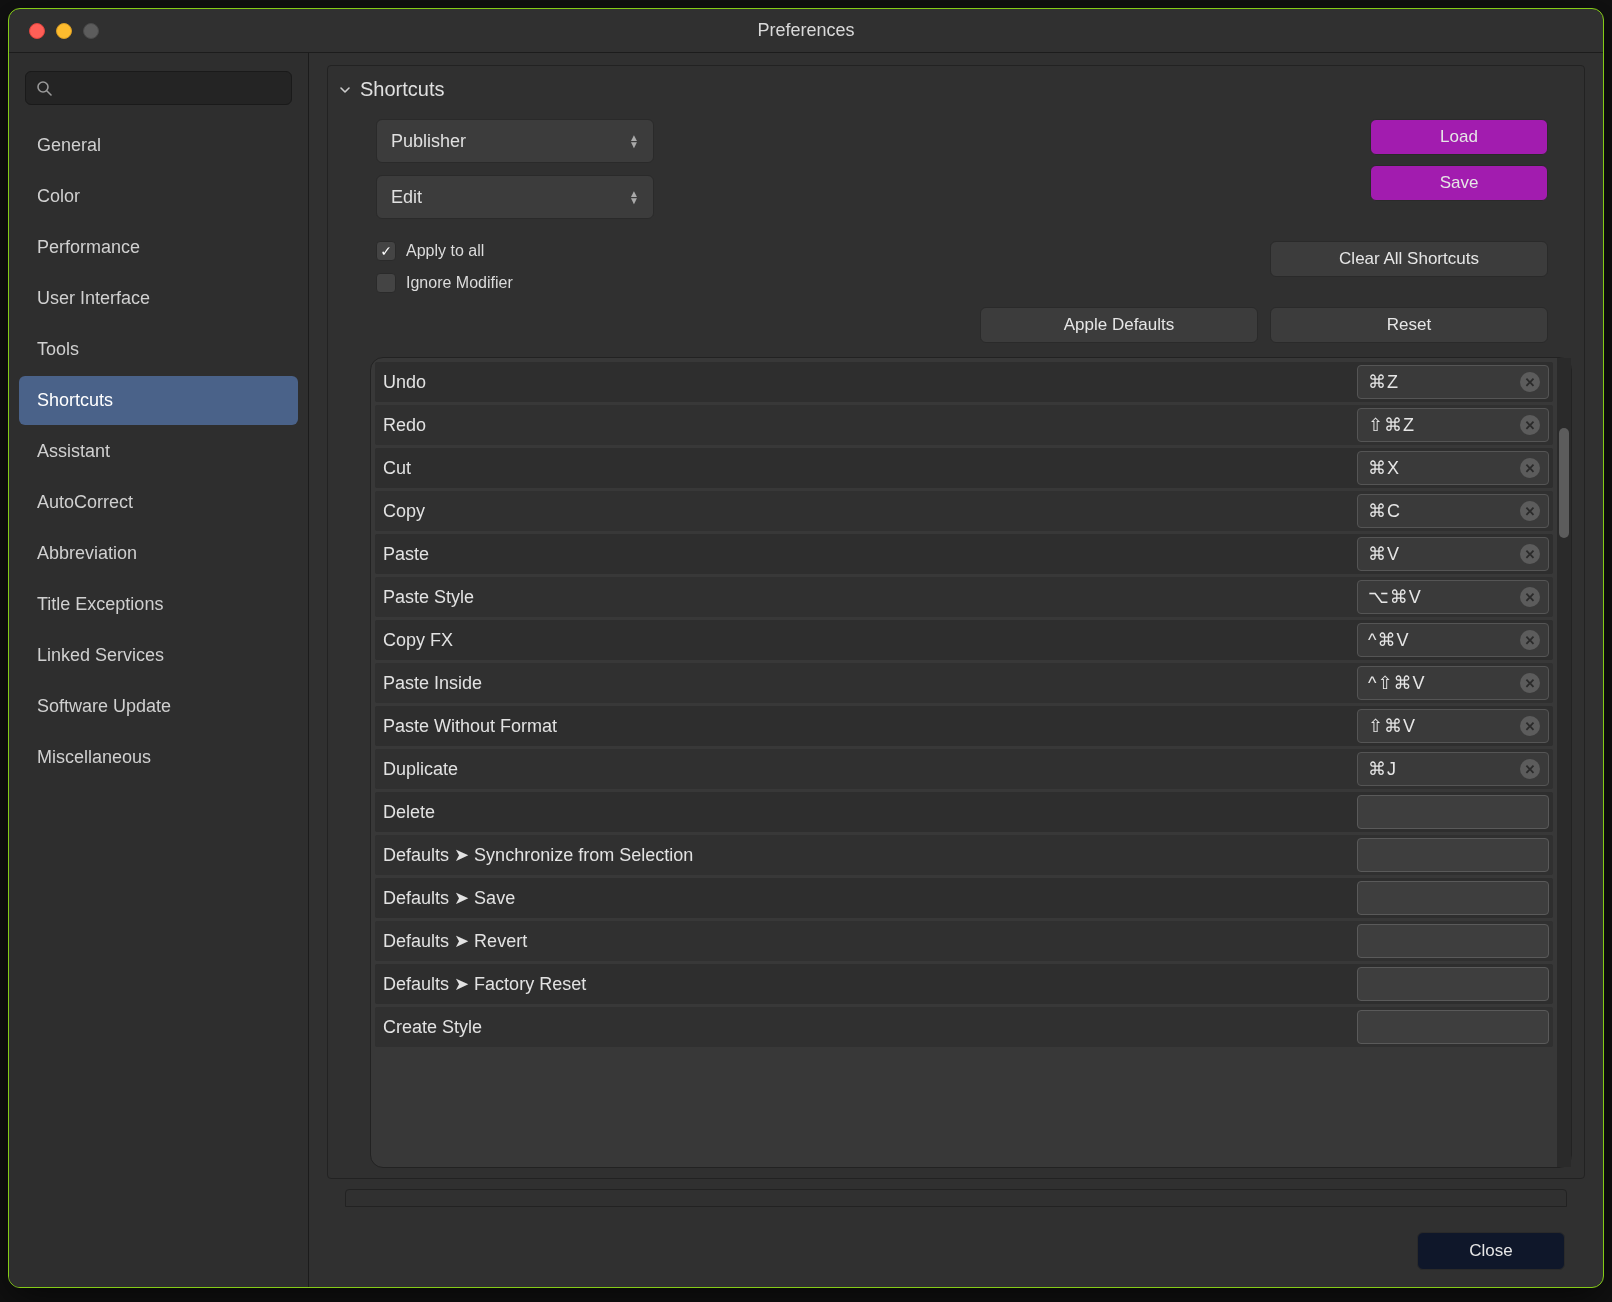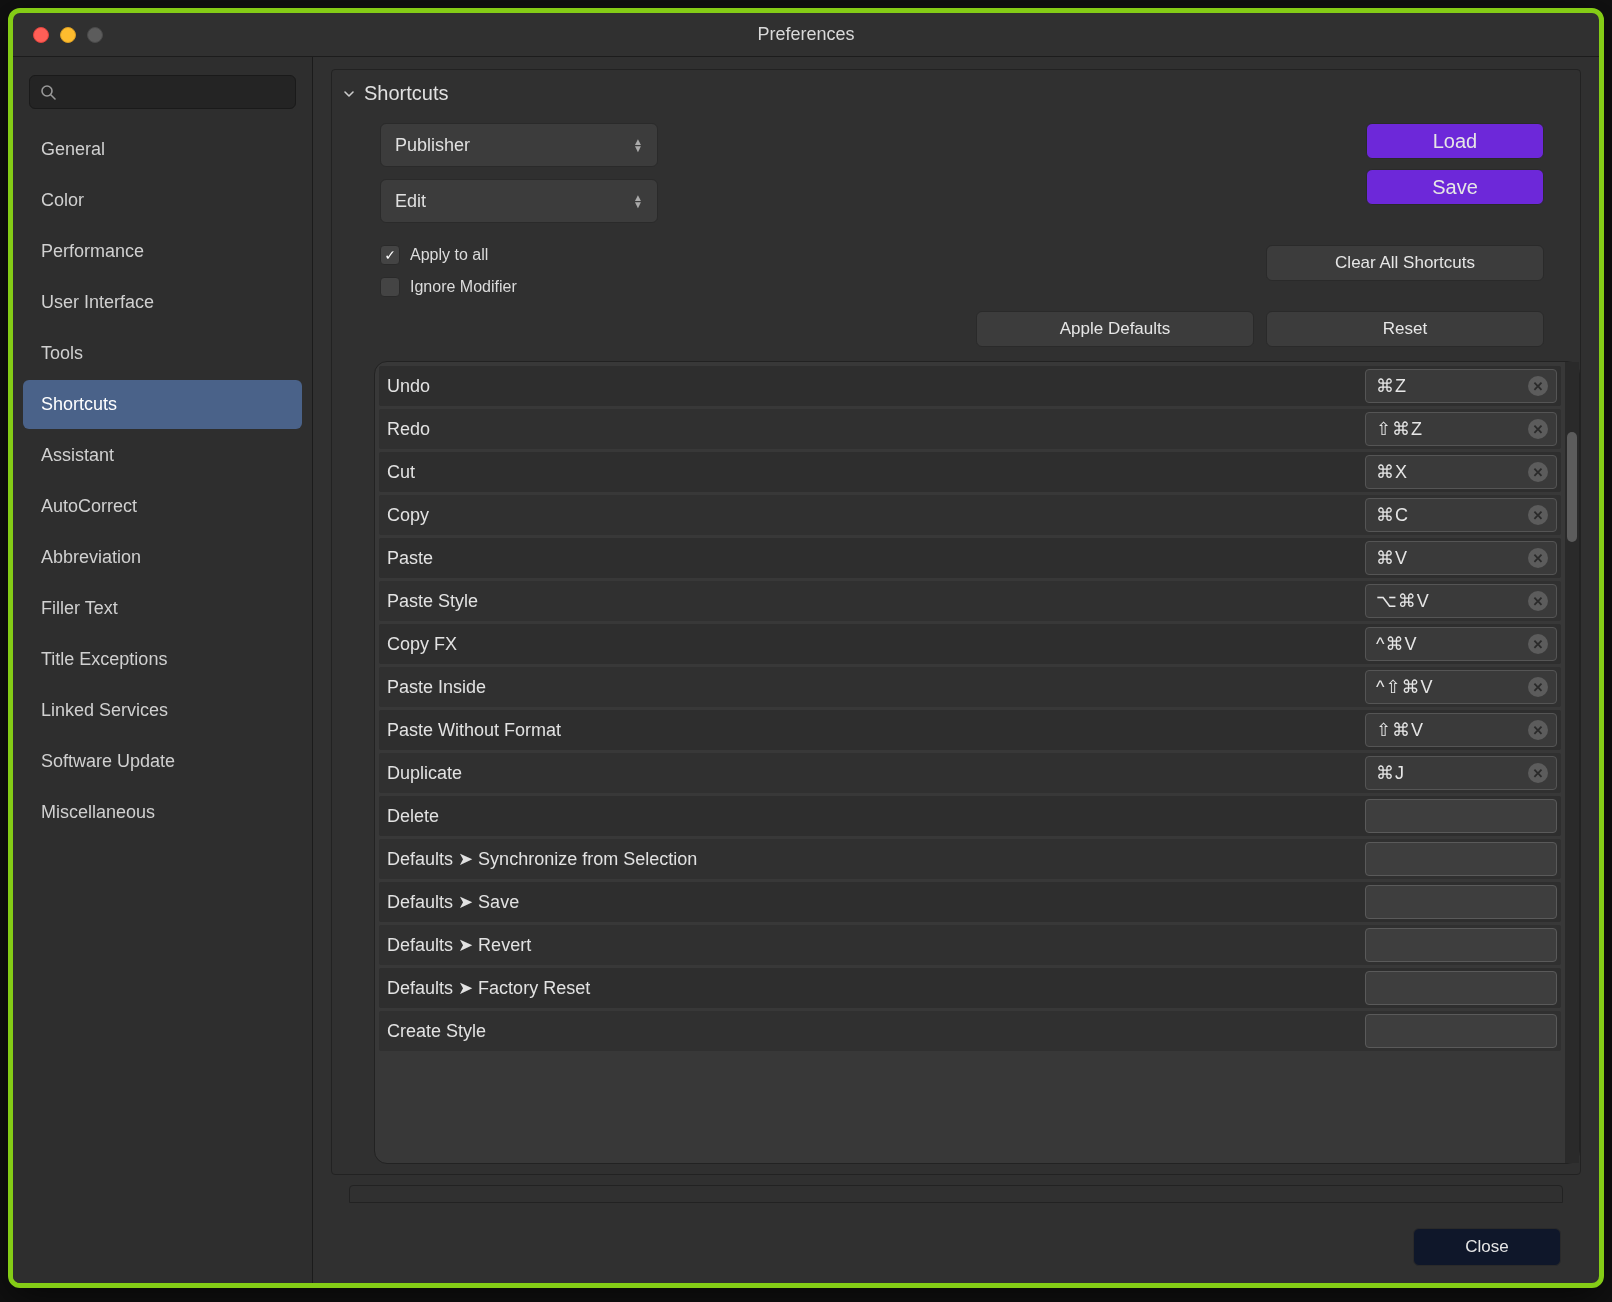--- a/index.html
+++ b/index.html
@@ -4,21 +4,21 @@
 <style>
   * { margin: 0; padding: 0; box-sizing: border-box; font-family: -apple-system, BlinkMacSystemFont, "Segoe UI", Helvetica, Arial, sans-serif; }
   html, body { width: 1612px; height: 1302px; background: #111; overflow: hidden; }
 
   .window {
     position: absolute;
     left: 8px; top: 8px;
     width: 1596px; height: 1280px;
     background: #303030;
     border-radius: 12px;
-    border: 5px solid #84cc16;
+    border: 1px solid #84cc16;
     box-shadow: 0 10px 40px rgba(0,0,0,0.6);
     display: flex;
     flex-direction: column;
     overflow: hidden;
   }
 
   .titlebar {
     height: 44px;
     display: flex;
     align-items: center;
@@ -168,25 +168,25 @@
   }
 
   .controls-right {
     display: flex;
     flex-direction: column;
     gap: 10px;
   }
   .btn {
     width: 178px;
     height: 36px;
-    background: #6d28d9;
+    background: #a21caf;
     border: 1px solid #2a2a2a;
     border-radius: 6px;
     color: #e6e6e6;
-    font-size: 20px;
+    font-size: 17px;
     display:flex; align-items:center; justify-content:center;
     cursor:pointer;
   }
 
   .checks-row {
     display:flex;
     align-items: flex-start;
     justify-content: space-between;
     padding: 22px 36px 6px 48px;
   }
@@ -224,21 +224,21 @@
   .buttons-row2 {
     display:flex;
     justify-content: flex-end;
     gap: 12px;
     padding: 8px 36px 14px 48px;
   }
 
   
   .table-wrap {
     flex:1;
-    margin: 0 0 0 42px;
+    margin: 0 12px 0 42px;
     background: #383838;
     border: 1px solid #222;
     border-radius: 13px;
     min-height:0;
     position:relative;
     display:flex;
   }
   .table-scroll {
     flex:1;
     overflow-y: auto;
@@ -369,21 +369,20 @@
       <div class="nav-items" id="nav-items">
           <div class="nav-item">General</div>
           <div class="nav-item">Color</div>
           <div class="nav-item">Performance</div>
           <div class="nav-item">User Interface</div>
           <div class="nav-item">Tools</div>
           <div class="nav-item selected">Shortcuts</div>
           <div class="nav-item">Assistant</div>
           <div class="nav-item">AutoCorrect</div>
           <div class="nav-item">Abbreviation</div>
-          <div class="nav-item">Filler Text</div>
           <div class="nav-item">Title Exceptions</div>
           <div class="nav-item">Linked Services</div>
           <div class="nav-item">Software Update</div>
           <div class="nav-item">Miscellaneous</div>
         </div>
     </div>
 
     <div class="main">
       <div class="main-scroll">
         <div class="content-frame">

